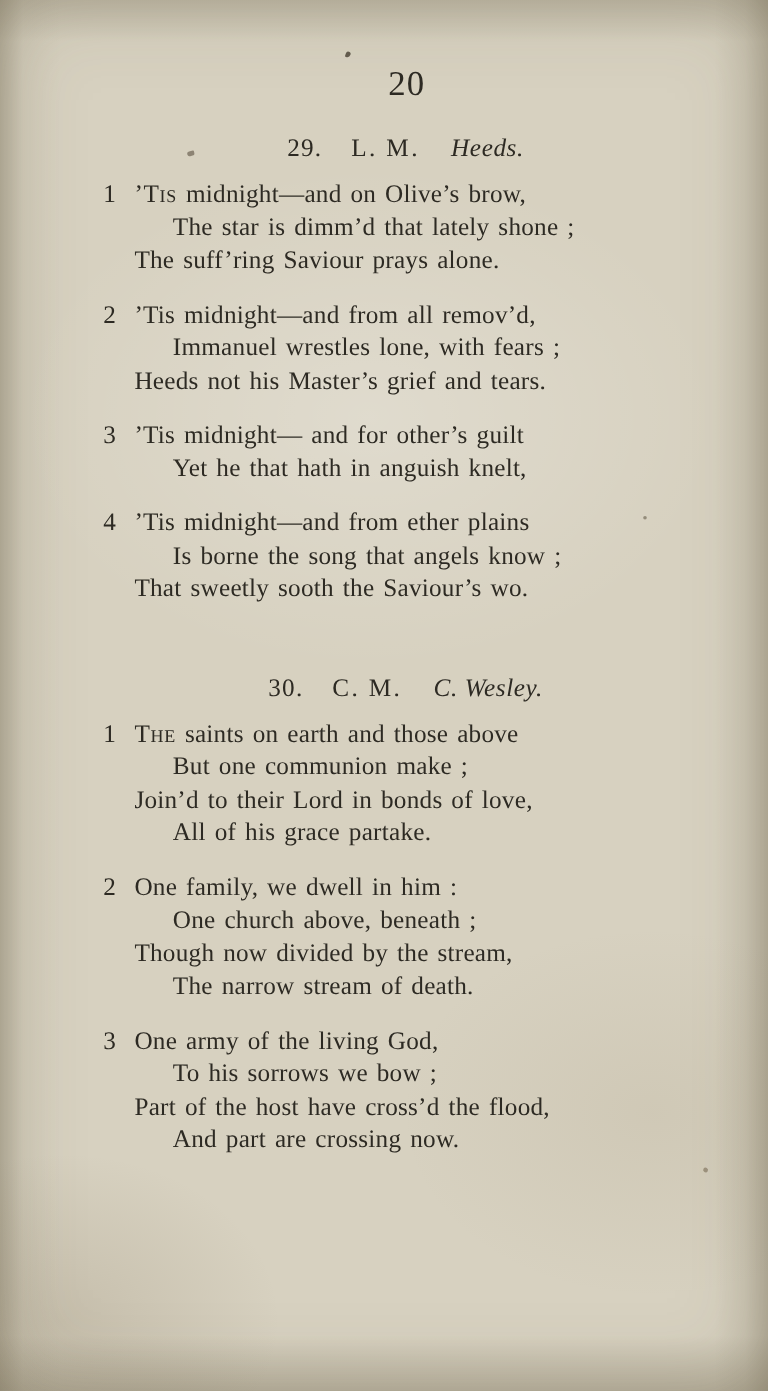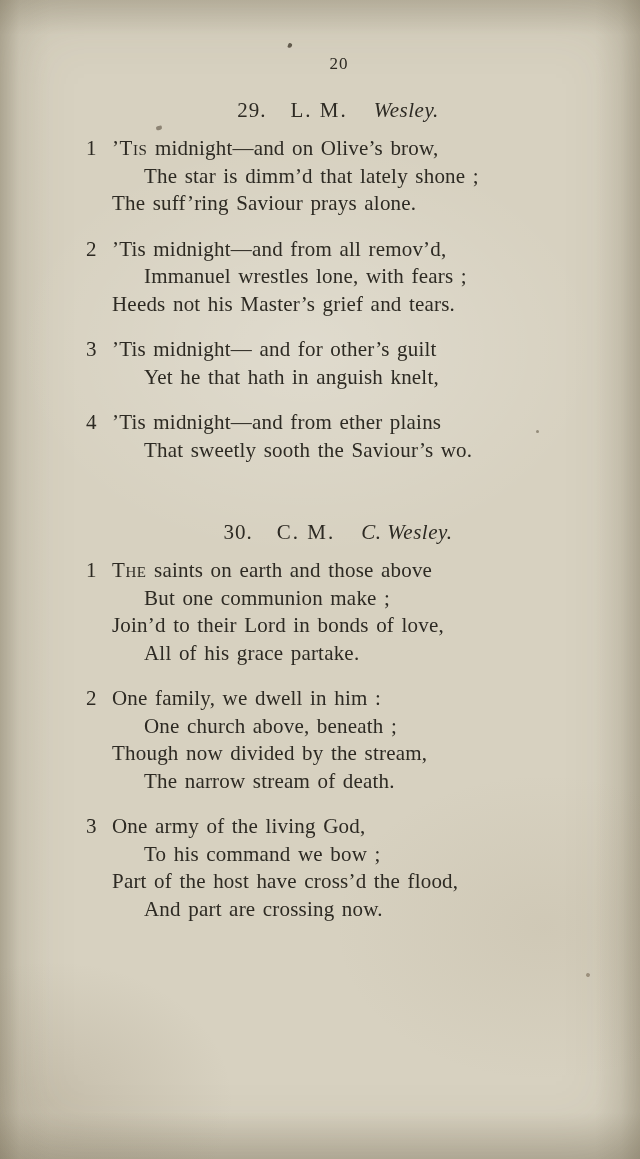--- a/index.html
+++ b/index.html
@@ -21,21 +21,21 @@
       #d7d1c0;
     box-shadow: inset 0 0 70px rgba(100,90,65,0.25);
   }
   .content {
     position: relative;
     padding: 0 64px 0 86px;
   }
   .page-number {
     padding-top: 54px;
     text-align: center;
-    font-size: 17px;
+    font-size: 29px;
     letter-spacing: 1px;
     padding-left: 16px;
   }
   .hymn-heading {
     margin-top: 24px;
     margin-bottom: 12px;
     text-align: center;
     font-size: 21px;
     padding-left: 14px;
     white-space: nowrap;
@@ -77,21 +77,21 @@
   <span class="speck speck-2"></span>
   <span class="speck speck-3"></span>
   <span class="speck speck-4"></span>
 
   <div class="content">
 
     <div class="page-number">20</div>
 
     <section class="hymn">
       <div class="hymn-heading">
-        <span class="hymn-no">29.</span><span class="hymn-meter">L. M.</span><span class="hymn-author">Wesley.</span>
+        <span class="hymn-no">29.</span><span class="hymn-meter">L. M.</span><span class="hymn-author">Heeds.</span>
       </div>
 
       <div class="verse">
         <span class="verse-num">1</span>
         <div class="lines">
           <div class="line"><span class="smallcaps">’Tis</span> midnight—and on Olive’s brow,</div>
           <div class="line">The star is dimm’d that lately shone ;</div>
           <div class="line">The suff’ring Saviour prays alone.</div>
         </div>
       </div>
@@ -110,20 +110,21 @@
         <div class="lines">
           <div class="line">’Tis midnight— and for other’s guilt</div>
           <div class="line">Yet he that hath in anguish knelt,</div>
         </div>
       </div>
 
       <div class="verse">
         <span class="verse-num">4</span>
         <div class="lines">
           <div class="line">’Tis midnight—and from ether plains</div>
+          <div class="line">Is borne the song that angels know ;</div>
           <div class="line">That sweetly sooth the Saviour’s wo.</div>
         </div>
       </div>
     </section>
 
     <section class="hymn">
       <div class="hymn-heading">
         <span class="hymn-no">30.</span><span class="hymn-meter">C. M.</span><span class="hymn-author">C. Wesley.</span>
       </div>
 
@@ -144,21 +145,21 @@
           <div class="line">One church above, beneath ;</div>
           <div class="line">Though now divided by the stream,</div>
           <div class="line">The narrow stream of death.</div>
         </div>
       </div>
 
       <div class="verse">
         <span class="verse-num">3</span>
         <div class="lines">
           <div class="line">One army of the living God,</div>
-          <div class="line">To his command we bow ;</div>
+          <div class="line">To his sorrows we bow ;</div>
           <div class="line">Part of the host have cross’d the flood,</div>
           <div class="line">And part are crossing now.</div>
         </div>
       </div>
     </section>
 
   </div>
 </div>
 
 </body></html>

